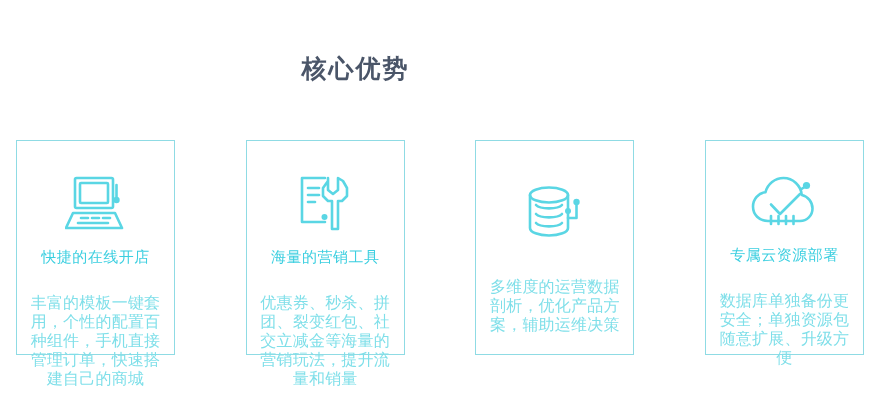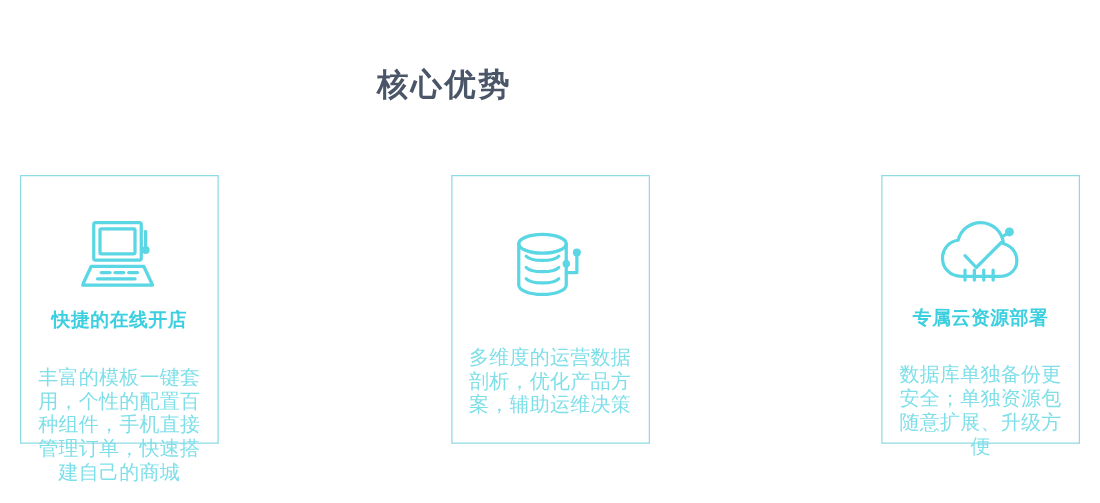--- a/index.html
+++ b/index.html
@@ -57,21 +57,21 @@
     display: flex;
     align-items: center;
     justify-content: center;
   }
   .card-icon svg {
     display: block;
   }
   .card-title {
     margin-top: 14px;
     font-size: 15px;
-    font-weight: bold;
+    font-weight: normal;
     color: #3ccfe0;
     letter-spacing: 0.5px;
     text-align: right;
     line-height: 20px;
     white-space: nowrap;
   }
   .card-desc {
     margin-top: 26px;
     font-size: 16px;
     color: #7fdfe9;
@@ -102,20 +102,36 @@
           <path d="M27 43 L34 43"></path>
           <path d="M38 43 L45 43"></path>
           <path d="M13 48 L43 48"></path>
         </svg>
       </div>
       <div class="card-title">快捷的在线开店</div>
       <div class="card-desc">丰富的模板一键套用，个性的配置百种组件，手机直接管理订单，快速搭建自己的商城</div>
     </div>
 
 
+    <div class="card">
+      <div class="card-icon">
+        <svg width="56" height="58" viewBox="0 0 56 58" fill="none" stroke="#5ad6e4" stroke-width="2.6" stroke-linecap="round" stroke-linejoin="round">
+          <path d="M28 3 L5 3 L5 47 L28 47"></path>
+          <path d="M11 13 L22 13"></path>
+          <path d="M11 20 L22 20"></path>
+          <path d="M11 27 L18 27"></path>
+          <circle cx="27.5" cy="42" r="3" fill="#5ad6e4" stroke="none"></circle>
+          <path d="M31 3 L31 15 L36 19 L41 15 L41 3
+                   L46 6 L50 13 L50 21 L45 26 L41 26 L41 54
+                   L35 54 L35 26 L31 26 L26 21 L26 13 L31 6 Z"></path>
+        </svg>
+      </div>
+      <div class="card-title">海量的营销工具</div>
+      <div class="card-desc">优惠券、秒杀、拼团、裂变红包、社交立减金等海量的营销玩法，提升流量和销量</div>
+    </div>
 
     <div class="card">
       <div class="card-icon">
         <svg width="58" height="56" viewBox="0 0 58 56" fill="none" stroke="#5ad6e4" stroke-width="2.6" stroke-linecap="round" stroke-linejoin="round">
           <ellipse cx="23" cy="10" rx="19" ry="7.5"></ellipse>
           <path d="M4 10 L4 43 C4 47.2 12.5 50.5 23 50.5 C33.5 50.5 42 47.2 42 43 L42 10"></path>
           <path d="M10 20 C14 24.5 32 24.5 36 20"></path>
           <path d="M10 29 C14 33.5 32 33.5 36 29"></path>
           <path d="M10 38 C14 42.5 32 42.5 36 38"></path>
           <circle cx="50.5" cy="17" r="3.2" fill="#5ad6e4" stroke="none"></circle>

